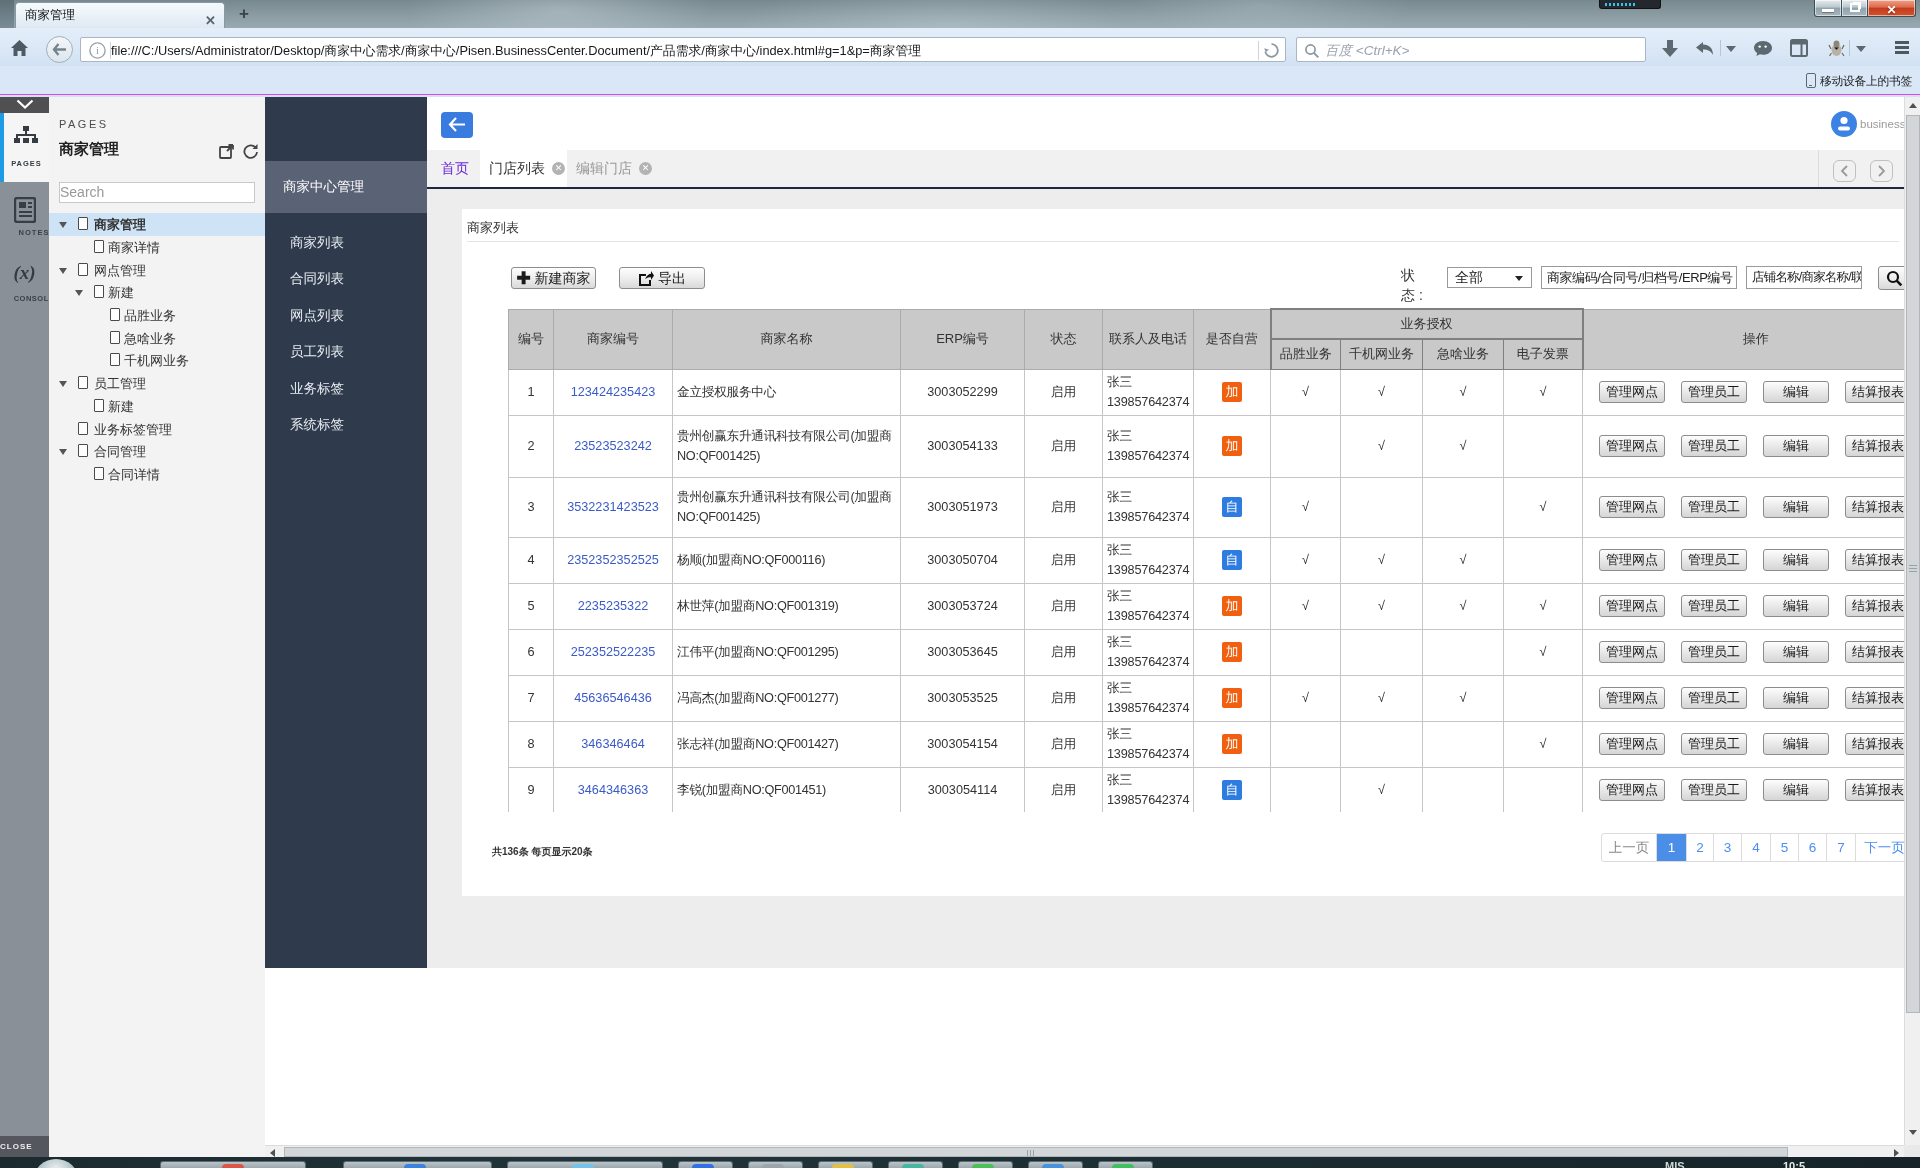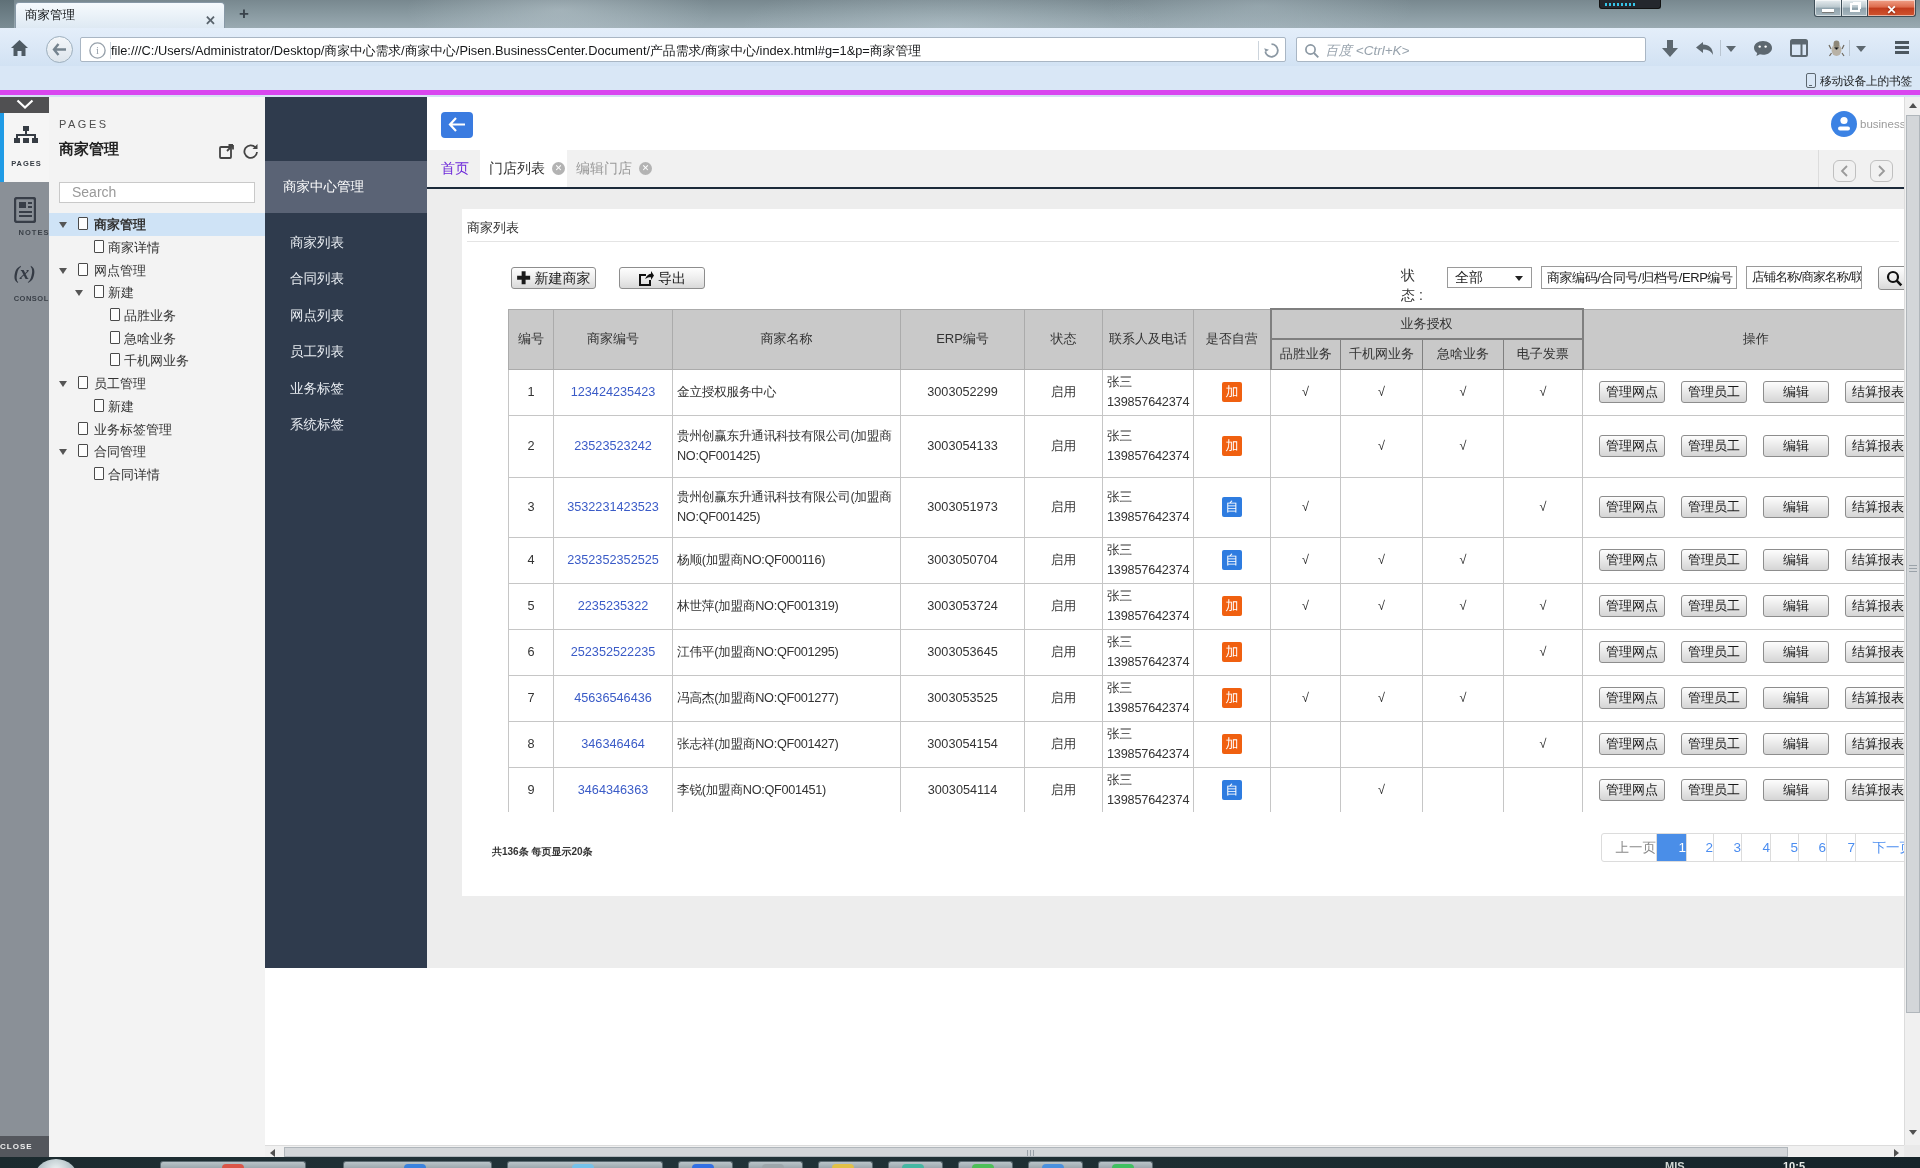--- a/index.html
+++ b/index.html
@@ -17,21 +17,21 @@
 #widget{position:absolute;left:1599px;top:0;width:62px;height:9px;background:#24272d;border:1px solid #111;border-top:none;border-radius:0 0 3px 3px}
 #widget i{position:absolute;left:5px;top:3px;width:30px;height:3px;background:repeating-linear-gradient(90deg,#35c4e8 0 2px,#24272d 2px 4px)}
 .winbtn{position:absolute;top:0;height:17px;border:1px solid #3f4f59;border-top:none;background:linear-gradient(180deg,#e7edf0 0%,#b9c7cd 45%,#8fa2ac 50%,#a7b7bf 100%);color:#fff;text-align:center;font-weight:bold;box-shadow:inset 0 0 0 1px rgba(255,255,255,.55)}
 #btnmin{left:1814px;width:28px;border-radius:0 0 0 3px}
 #btnres{left:1841px;width:27px}
 #btnclose{left:1867px;width:49px;border-radius:0 0 3px 0;background:linear-gradient(180deg,#f0a088 0%,#dd6a4b 45%,#c23c1d 50%,#d0542f 100%)}
 #btnmin i{display:block;margin:9px auto 0;width:12px;height:3px;background:#fff;box-shadow:0 1px 1px rgba(60,30,10,.4)}
 #btnres b{display:block;margin:3px auto 0;width:10px;height:9px;border:2px solid #fff;background:transparent;box-shadow:2px -2px 0 -1px #fff}
 #btnclose span{font-size:12px;line-height:16px;text-shadow:0 1px 2px #7d2410}
 #navbar{left:0;top:28px;width:1920px;height:38px;background:linear-gradient(180deg,#e4eefa,#d2e2f3)}
-#bmbar{left:0;top:66px;width:1920px;height:29px;background:#d9e7f6;border-bottom:5px solid #d946ef}
+#bmbar{left:0;top:66px;width:1920px;height:29px;background:#d9e7f6;border-bottom:1px solid #d946ef}
 #topline{left:0;top:95px;width:1920px;height:2px;background:#d3e2f2}
 .nicon{position:absolute;color:#5d6870}
 #urlbar{position:absolute;left:80px;top:9px;width:1206px;height:25px;background:#fff;border:1px solid #a9b6c4;border-radius:2px}
 #urltext{position:absolute;left:30px;top:5px;font-size:12.8px;color:#16181a;white-space:nowrap}
 #searchbar{position:absolute;left:1296px;top:9px;width:350px;height:25px;background:#fff;border:1px solid #a9b6c4;border-radius:2px}
 #searchbar span{position:absolute;left:28px;top:4px;font-size:13.5px;color:#98a3ad;font-style:italic}
 #backcirc{position:absolute;left:46px;top:8px;width:27px;height:27px;border-radius:50%;background:linear-gradient(180deg,#f4f7fa,#dde5ec);border:1px solid #9dafbd;text-align:center}
 #bmtext{position:absolute;left:1820px;top:8px;font-size:11.8px;letter-spacing:-.3px;color:#1c1e20;white-space:nowrap}
 #phoneic{position:absolute;left:1806px;top:7px;width:10px;height:15px;border:1.5px solid #5d6870;border-radius:2px}
 #phoneic i{position:absolute;left:2px;bottom:1px;width:3px;height:1.5px;background:#5d6870}
@@ -41,21 +41,21 @@
 #chevbox svg{display:block;margin:2px auto 0}
 #pagesblk{left:0;top:113px;width:49px;height:69px;background:#f5f5f5;border-left:4px solid #1f9be6}
 .striplab{width:68px;text-align:center;font-size:7.5px;font-weight:bold;letter-spacing:1px;color:#3a4048}
 #pagesblk .striplab{color:#363c44;margin-top:2px}
 #closebox{left:0;top:1136px;width:49px;height:21px;background:#54575d}
 #closebox div{color:#eee;font-size:8px;font-weight:bold;letter-spacing:1px;line-height:21px}
 
 #tree{left:49px;top:97px;width:216px;height:1060px;background:#f3f3f3}
 #tree .hd1{position:absolute;left:10px;top:21px;font-size:11px;letter-spacing:2.5px;color:#4c4c4c}
 #tree .hd2{position:absolute;left:10px;top:43px;font-size:15px;font-weight:bold;color:#222}
-#searchbox{position:absolute;left:10px;top:85px;width:196px;height:21px;background:#fff;border:1px solid #c9c9c9;font-size:14px;color:#999;line-height:19px;padding-left:12px}
+#searchbox{position:absolute;left:10px;top:85px;width:196px;height:21px;background:#fff;border:1px solid #c9c9c9;font-size:14px;color:#999;line-height:19px;padding-left:0}
 .trow{position:absolute;left:0;width:216px;height:23px;font-size:13px;color:#333}
 .trow.sel{background:#cfe3f6;font-weight:bold}
 .caret{position:absolute;top:9px;width:0;height:0;border-left:4.5px solid transparent;border-right:4.5px solid transparent;border-top:6px solid #555}
 .pgic{position:absolute;top:4px;width:10px;height:13px;border:1.5px solid #4a4a4a;border-radius:1px;background:#fdfdfd}
 .tlab{position:absolute;top:3px;white-space:nowrap}
 
 #dnav{left:265px;top:97px;width:162px;height:871px;background:#2f3b4d}
 #dnav .hd{position:absolute;left:0;top:64px;width:162px;height:52px;background:#5a6375;color:#fff;font-size:13.5px;line-height:52px;padding-left:18px}
 #dnav .it{position:absolute;left:25px;width:137px;color:#e9edf2;font-size:13.5px}
 
@@ -92,21 +92,21 @@
 td{line-height:20px}
 .opcell{text-align:left}
 .opcell button{margin-left:16px}
 .opcell button:first-child{}
 a.lnk{color:#3a5bc7;text-decoration:none}
 .badge{display:inline-block;width:20px;height:20px;border-radius:2px;color:#fff;font-size:13px;line-height:20px}
 .bj{background:#f06010}.bz{background:#2e7ce0}
 .opcell button{position:relative;display:inline-block;width:66px;height:22px;background:linear-gradient(180deg,#fdfdfd,#e9e9e9 50%,#d5d5d5);border:1px solid #8d8d8d;border-radius:3px;font-size:13px;color:#1a1a1a;font-family:"Liberation Sans",sans-serif}
 #foot{position:absolute;left:30px;top:636px;font-size:10px;font-weight:bold;color:#333}
 #pager{position:absolute;left:1139px;top:624px;height:29px;display:flex;border:1px solid #dcdcdc;border-radius:3px;background:#fff}
-#pager div{height:27px;line-height:27px;text-align:right;font-size:13.5px;color:#4b8df0;border-left:1px solid #dcdcdc}
+#pager div{height:27px;line-height:27px;text-align:center;font-size:13.5px;color:#4b8df0;border-left:1px solid #dcdcdc}
 #pager div:first-child{border-left:none;color:#8a8a8a}
 #pager div.on{background:#4a8ee8;color:#fff}
 
 #vsb{left:1904px;top:97px;width:16px;height:1048px;background:#f0f0f0;border-left:1px solid #dcdcdc}
 #vthumb{position:absolute;left:1px;top:18px;width:14px;height:898px;background:#d3d6d9;border:1px solid #b0b6bb}
 #hsb{left:265px;top:1145px;width:1639px;height:12px;background:#f0f0f0;border-top:1px solid #dcdcdc}
 #hthumb{position:absolute;left:19px;top:1px;width:1504px;height:10px;background:#d3d6d9;border:1px solid #b0b6bb}
 #corner{left:1904px;top:1145px;width:16px;height:12px;background:#e9e9e9}
 .sarr{position:absolute;width:0;height:0}
 

